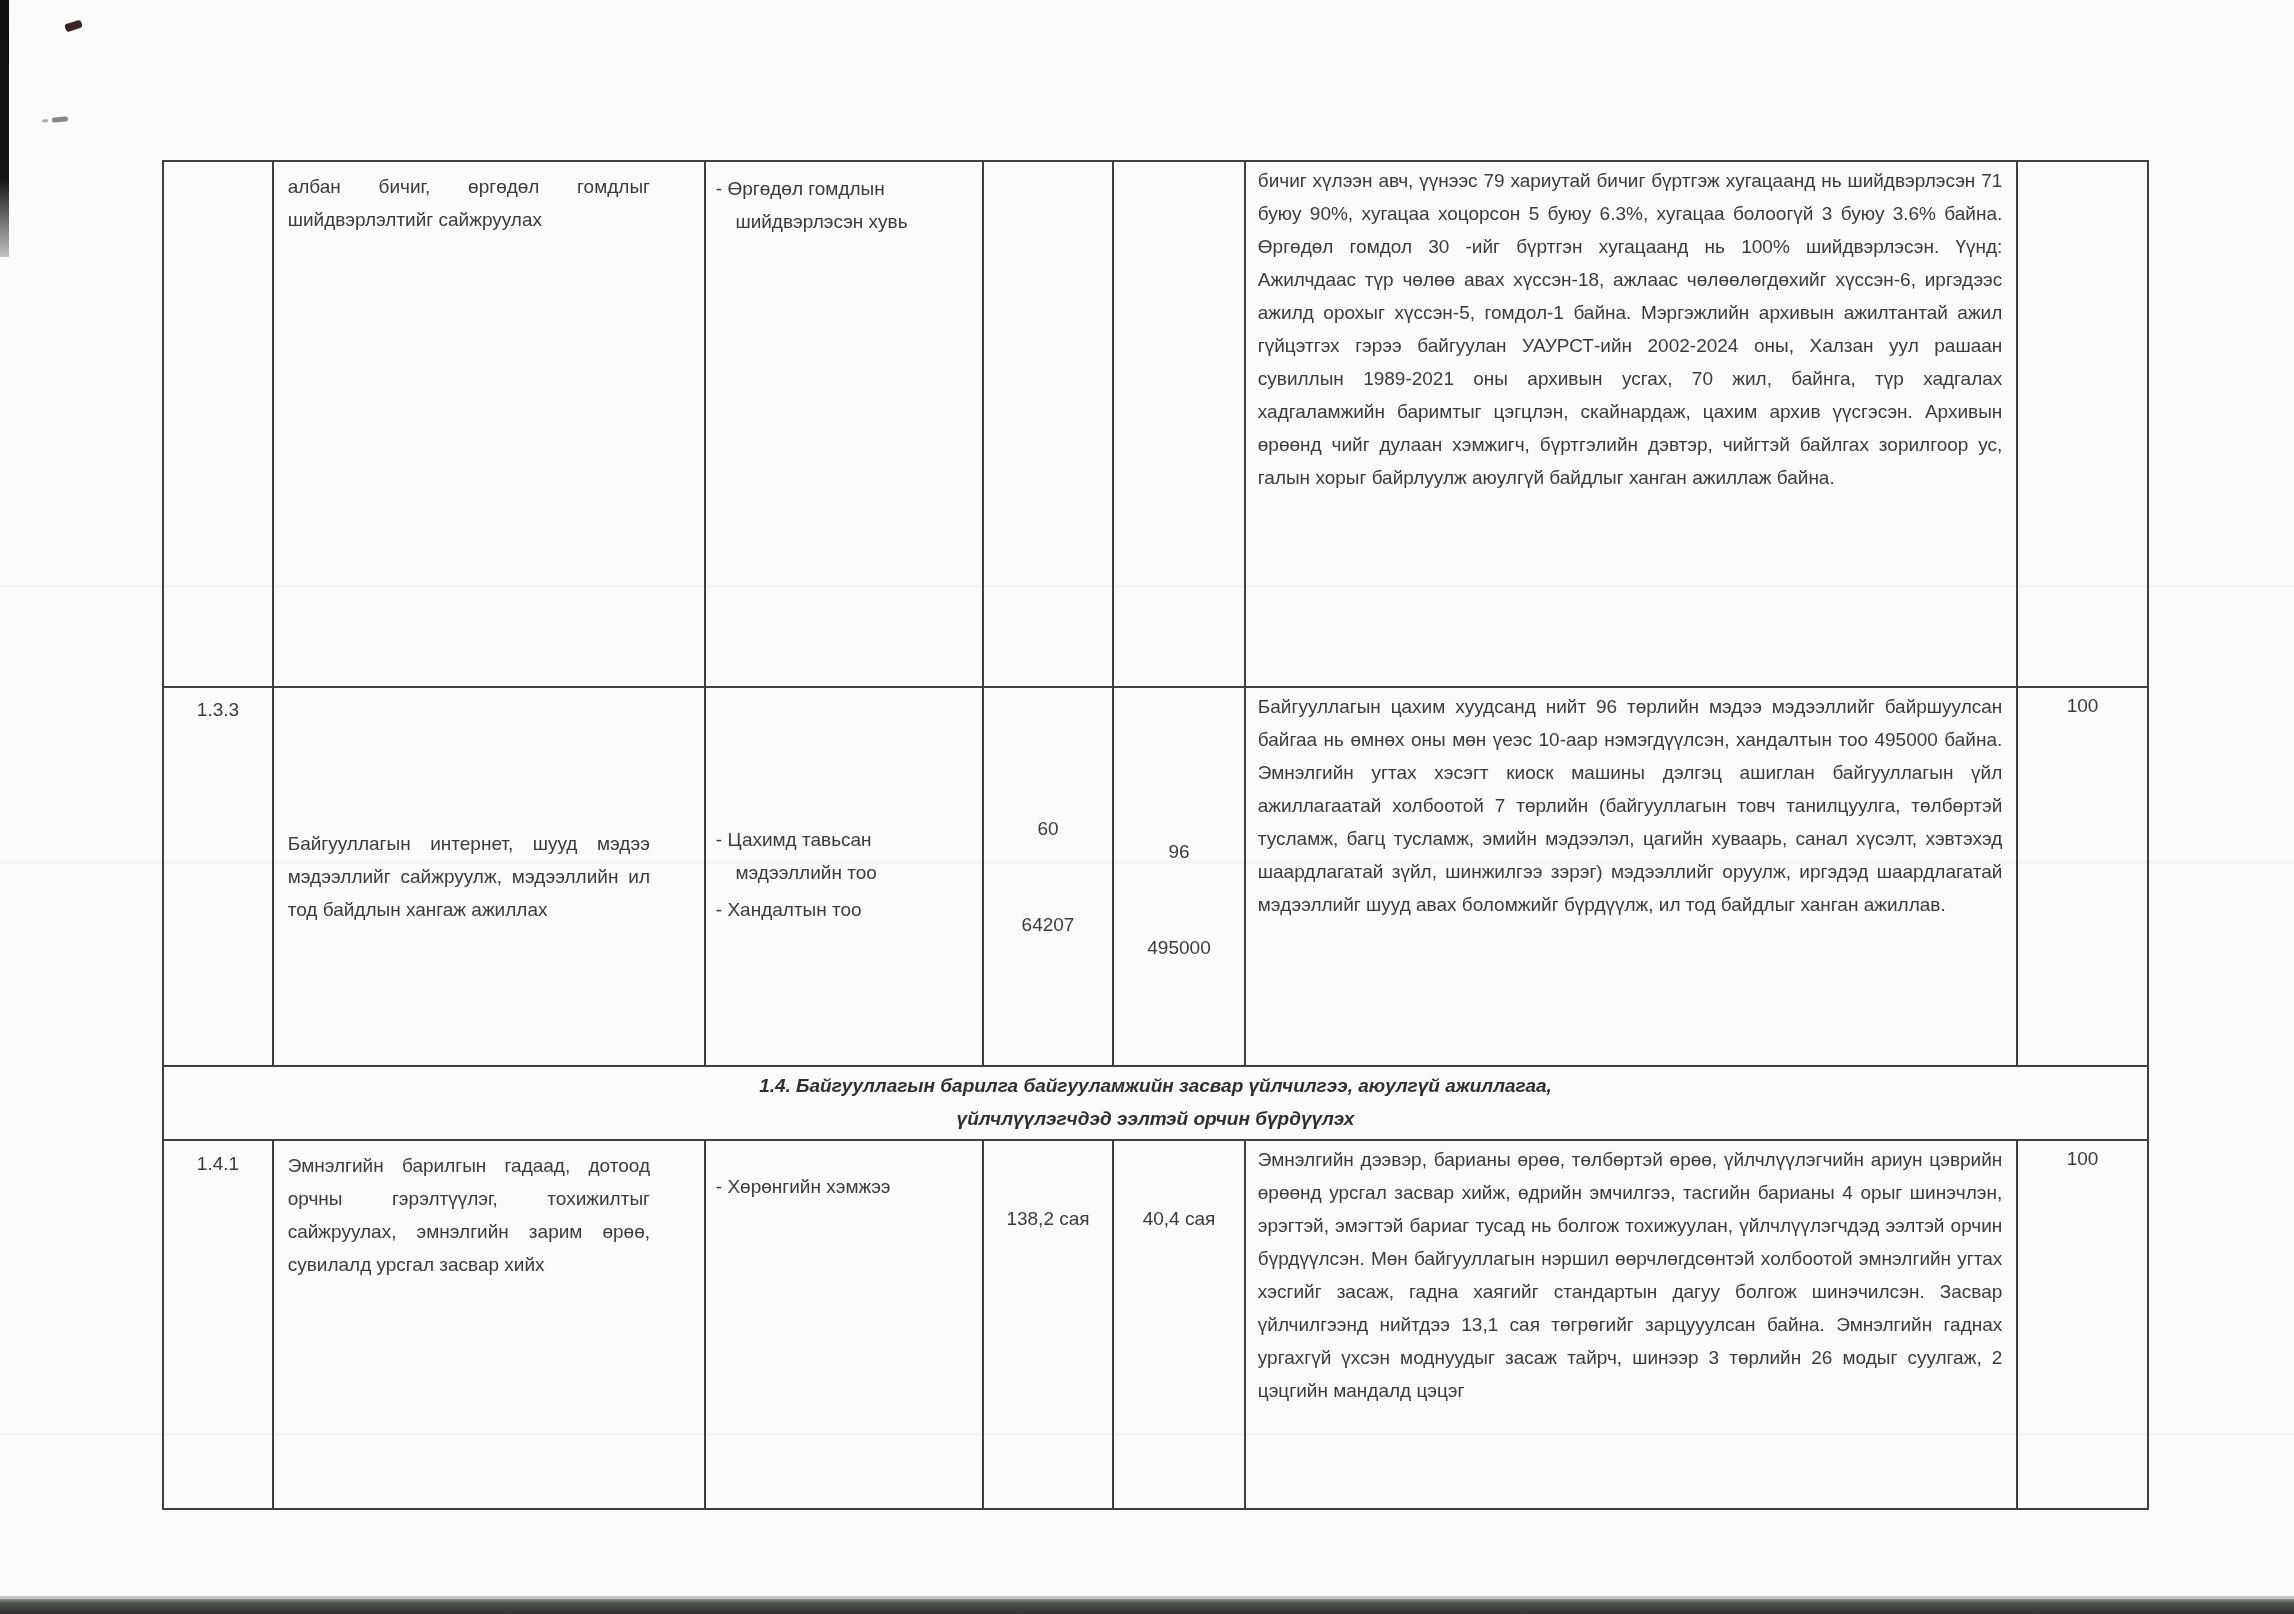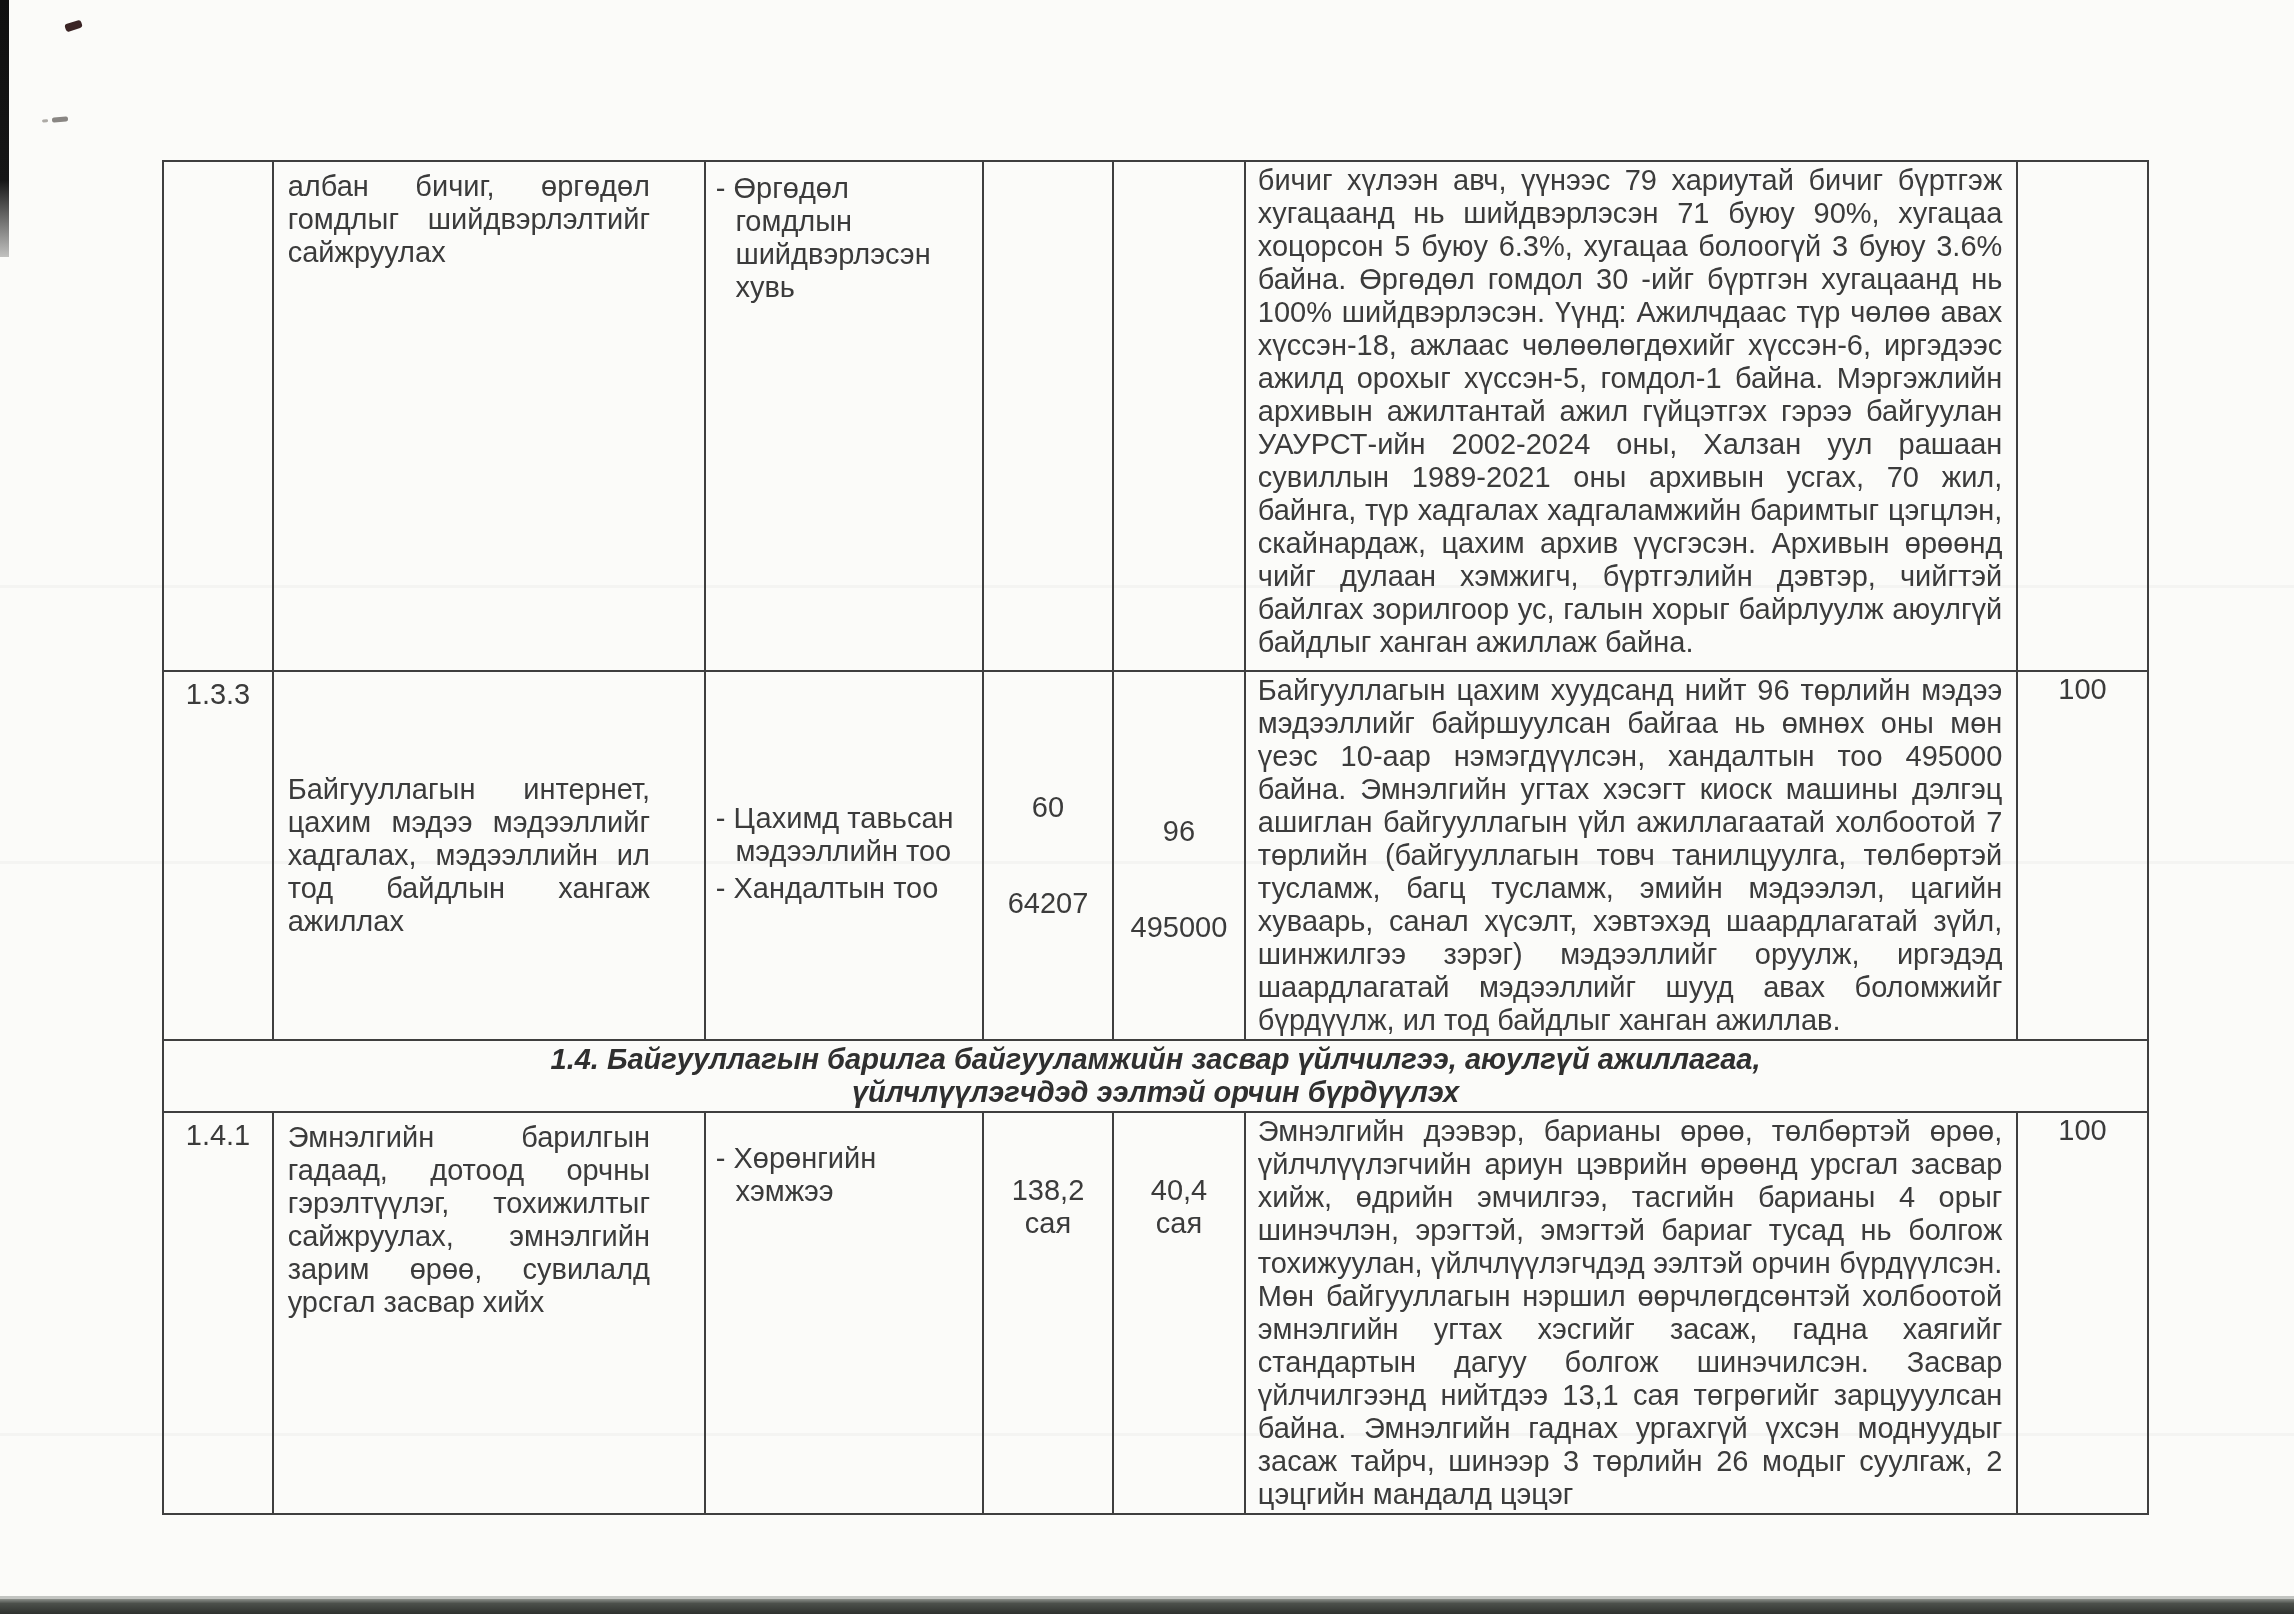--- a/index.html
+++ b/index.html
@@ -25,21 +25,21 @@
   .s1{top:585px}.s2{top:861px}.s3{top:1433px}
 
   
   table.report{
     position:absolute;left:162px;top:160px;width:1987px;height:1350px;
     border-collapse:collapse;table-layout:fixed;
   }
   table.report td{
     border:2px solid #3f3f3f;
     vertical-align:top;
-    font-size:29px;line-height:33px;
+    font-size:19px;line-height:33px;
     overflow:hidden;
   }
   col.c-num{width:110px}col.c-task{width:432px}col.c-ind{width:278px}
   col.c-v1{width:130px}col.c-v2{width:132px}col.c-desc{width:772px}col.c-score{width:131px}
 
   td.num{text-align:center;padding-top:5.9px;font-size:27.4px;border-radius:20px;}
   td.task{padding:7.8px 54px 7.8px 13.7px;}
   .task-text{text-align:justify;}
   td.task.v-mid{vertical-align:middle;}
   td.ind{padding:9.8px 27.4px 9.8px 9.8px;}
@@ -97,21 +97,21 @@
       <td class="val"></td>
       <td class="desc">
         <div class="desc-text">бичиг хүлээн авч,  үүнээс 79 хариутай бичиг бүртгэж хугацаанд нь шийдвэрлэсэн 71 буюу 90%, хугацаа хоцорсон 5 буюу 6.3%, хугацаа болоогүй 3 буюу 3.6% байна. Өргөдөл гомдол 30 -ийг бүртгэн хугацаанд нь 100% шийдвэрлэсэн. Үүнд: Ажилчдаас түр чөлөө авах хүссэн-18, ажлаас чөлөөлөгдөхийг хүссэн-6, иргэдээс ажилд орохыг хүссэн-5, гомдол-1 байна.  Мэргэжлийн архивын ажилтантай ажил гүйцэтгэх гэрээ байгуулан УАУРСТ-ийн 2002-2024 оны, Халзан уул рашаан сувиллын 1989-2021 оны архивын усгах, 70 жил, байнга, түр хадгалах хадгаламжийн баримтыг цэгцлэн, скайнардаж, цахим архив үүсгэсэн. Архивын өрөөнд чийг дулаан хэмжигч, бүртгэлийн дэвтэр, чийгтэй байлгах зорилгоор ус, галын хорыг байрлуулж аюулгүй байдлыг ханган ажиллаж байна.</div>
       </td>
       <td class="score"></td>
     </tr>
 
     <tr style="height:368px;">
       <td class="num">1.3.3</td>
       <td class="task v-mid">
-        <div class="task-text">Байгууллагын интернет, цахим мэдээ мэдээллийг хадгалах, мэдээллийн ил тод байдлын хангаж ажиллах</div>
+        <div class="task-text">Байгууллагын интернет, шууд мэдээ мэдээллийг сайжруулж, мэдээллийн ил тод байдлын хангаж ажиллах</div>
       </td>
       <td class="ind v-mid">
         <div class="bullet">- Цахимд тавьсан мэдээллийн тоо</div>
         <div class="bullet">- Хандалтын тоо</div>
       </td>
       <td class="val v-mid">
         <div class="val-stack">
           <div>60</div>
           <div class="gap-top">64207</div>
         </div>

